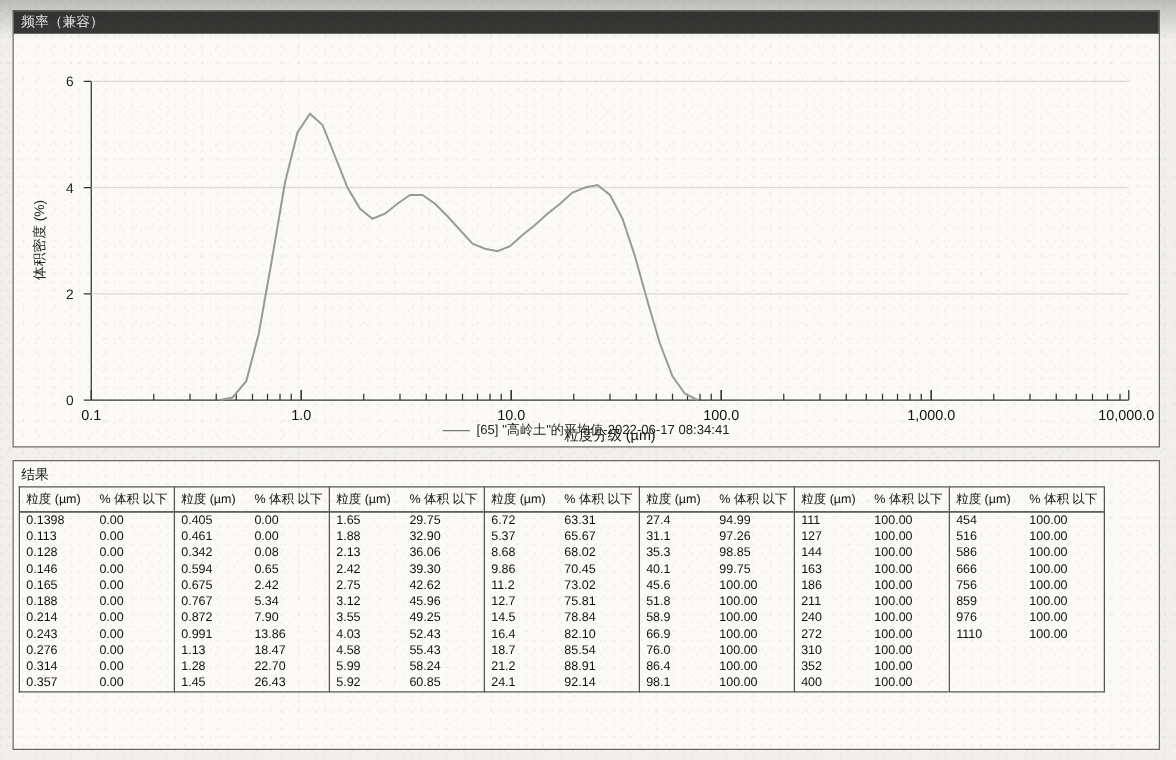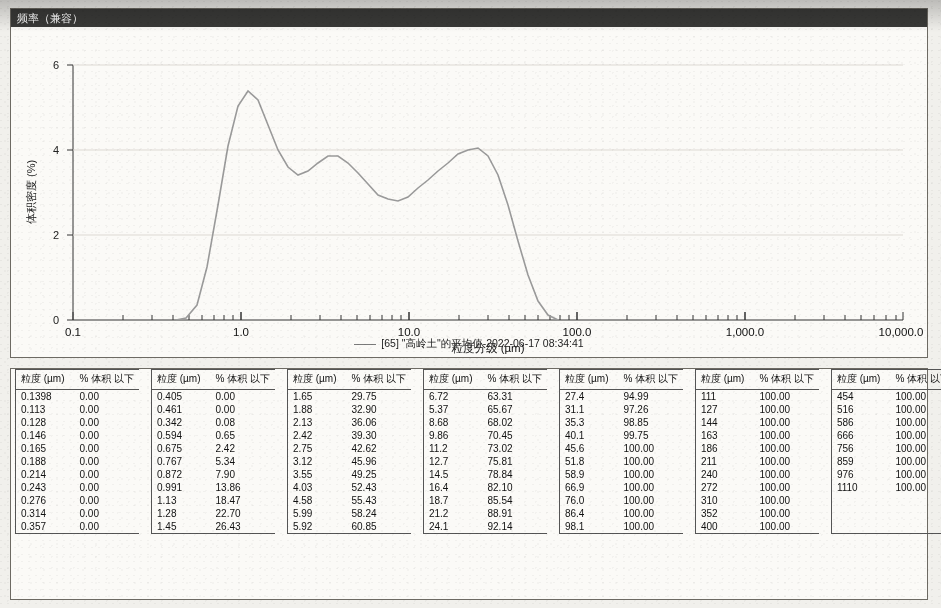--- a/index.html
+++ b/index.html
@@ -12,21 +12,21 @@
   .plot-wrap{position:relative;width:916px;height:330px;}
 
   svg{display:block;}
 
   .legend{position:absolute;left:0;right:0;bottom:6px;text-align:center;font-size:10.5px;color:#222;}
   .legend .ln{display:inline-block;width:22px;border-top:1px solid #7b7b7b;vertical-align:middle;margin-right:5px;}
 
   
   .results{position:absolute;left:10px;top:368px;width:918px;height:232px;background:#fbfaf7;border:1px solid #6d6a63;box-sizing:border-box;}
   .results-title{font-size:11px;color:#111;padding:3px 0 2px 6px;}
-  .tables{display:flex;padding:0 4px 4px 4px;gap:12px;}
+  .tables{display:flex;padding:0 4px 4px 4px;gap:0;}
   .tbl{border:1px solid #555;border-right:none;box-sizing:border-box;}
   .tbl:last-child{border-right:1px solid #555;}
   .tbl table{border-collapse:collapse;font-size:10px;color:#111;}
   .tbl th{font-weight:normal;font-size:10px;padding:2px 5px 3px 5px;border-bottom:1px solid #555;white-space:nowrap;text-align:left;}
   .tbl td{padding:1px 5px;white-space:nowrap;}
   .tbl th.sz,.tbl td.sz{text-align:left;}
   .tbl th.pc,.tbl td.pc{text-align:left;padding-left:10px;}
 
   .grain{position:absolute;inset:0;pointer-events:none;opacity:.16;
     background-image:radial-gradient(circle at 12% 22%, rgba(0,0,0,.25) 0 1px, transparent 1px),
@@ -141,20 +141,21 @@
                  L487,148 L497,178 L507,214 L517,248 L527,274 L537,288 L547,293"></path>
       </svg>
 
       <div class="legend">
         <span class="ln"></span><span>[65] "高岭土"的平均值-2022-06-17 08:34:41</span>
       </div>
     </div>
   </div>
 
   <div class="results">
+    <div class="results-title">结果</div>
     <div class="tables" id="tables">
         <div class="tbl">
           <table>
             <thead>
               <tr>
                 <th class="sz">粒度 (µm)</th>
                 <th class="pc">% 体积 以下</th>
               </tr>
             </thead>
             <tbody>

